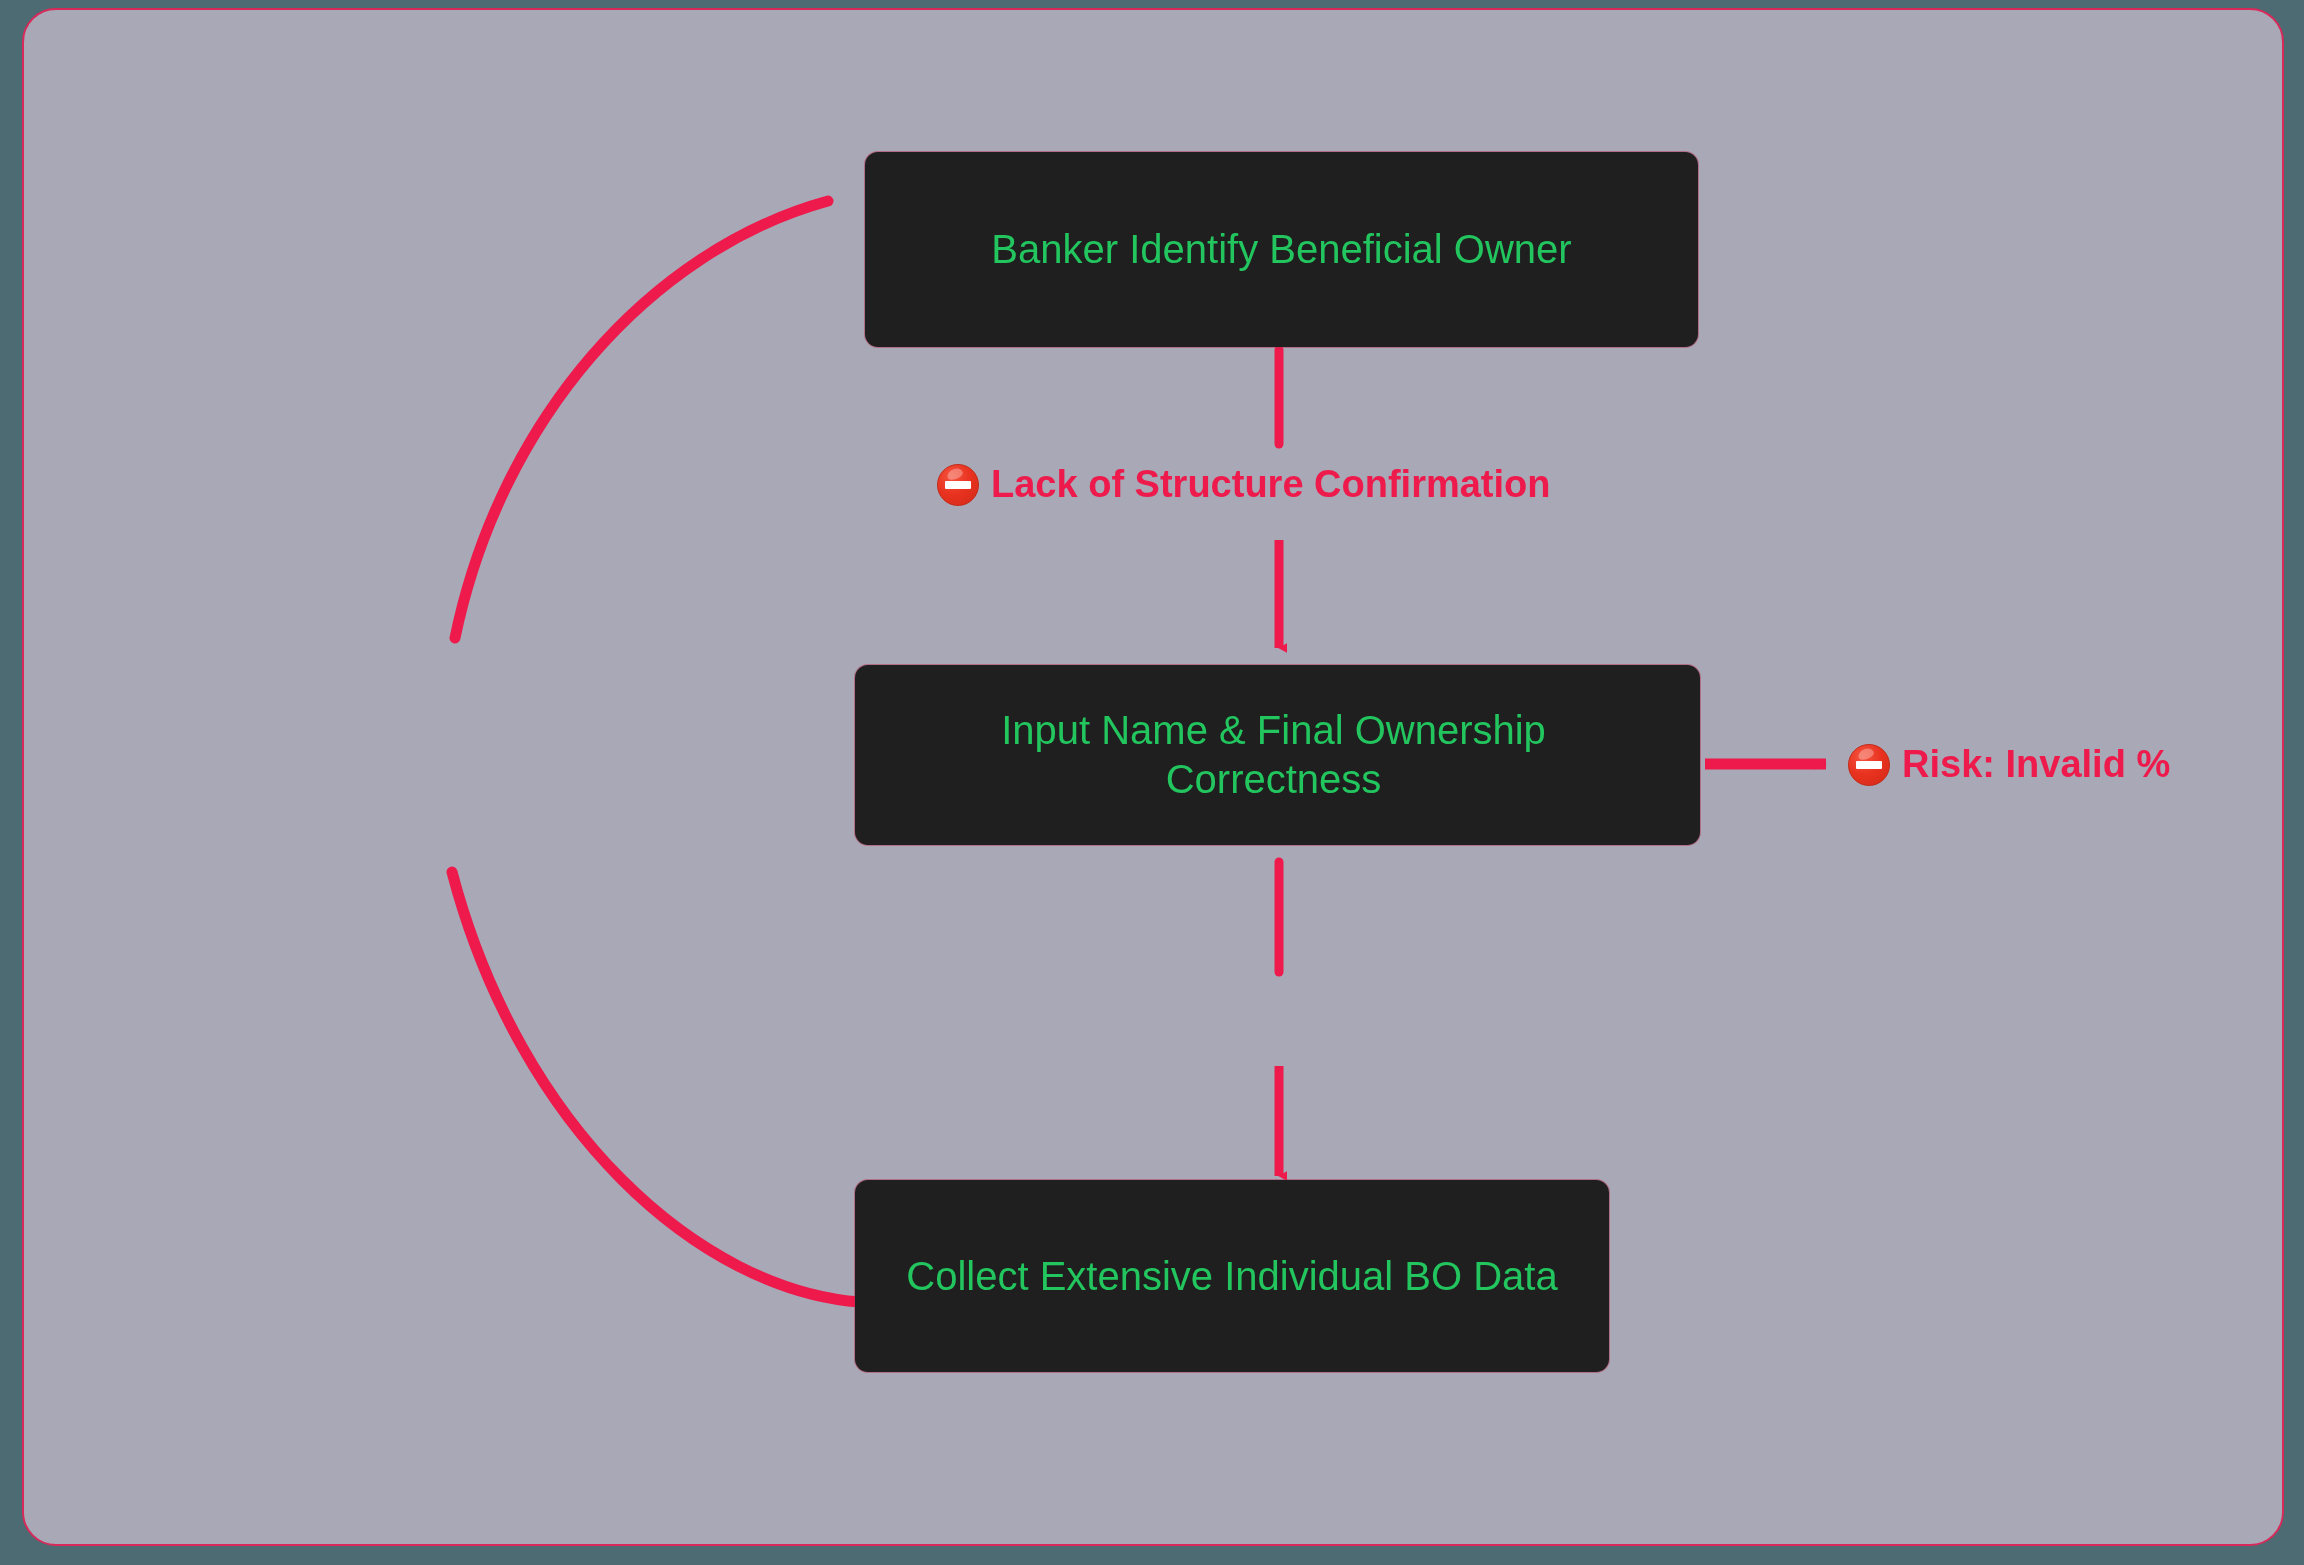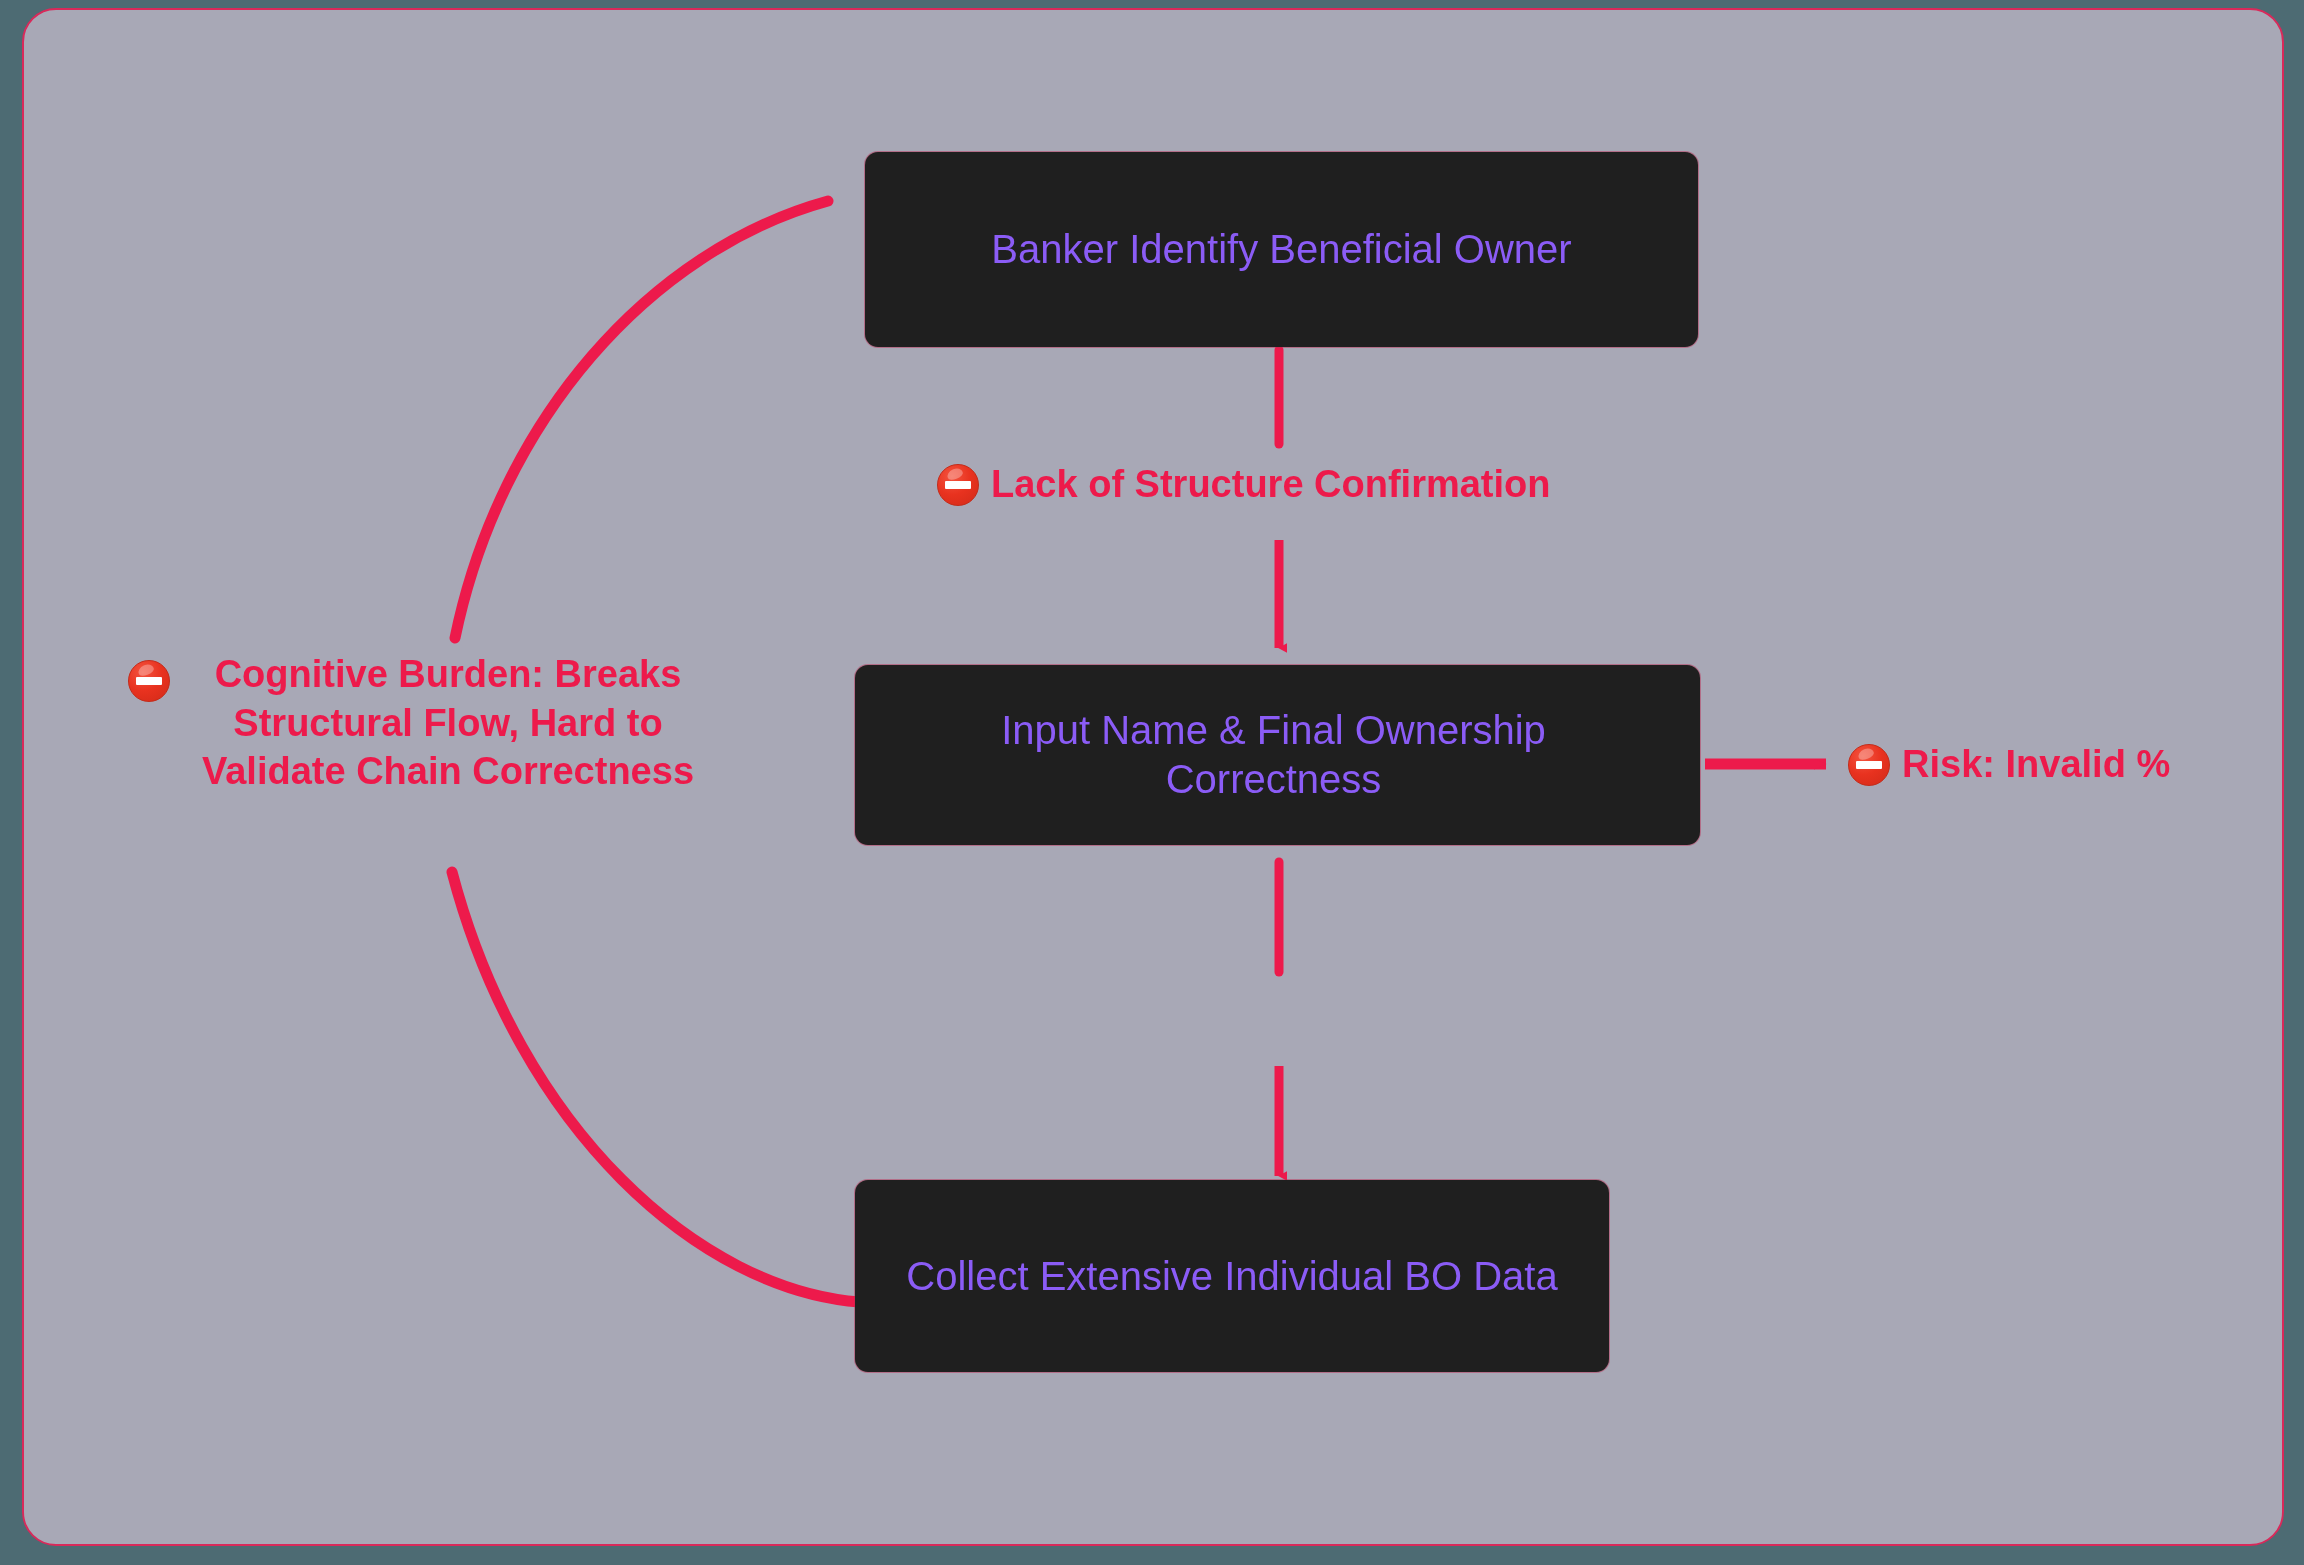--- a/index.html
+++ b/index.html
@@ -36,21 +36,21 @@
   }
   .node {
     position: absolute;
     background: #1f1f1f;
     border-radius: 13px;
     box-sizing: border-box;
     display: flex;
     align-items: center;
     justify-content: center;
     text-align: center;
-    color: #8b5cf6;
+    color: #22c55e;
     font-size: 40px;
     line-height: 1.22;
     padding: 0 28px;
     box-shadow: 0 0 0 1px rgba(190,40,80,0.45);
   }
   #node-1 { left: 865px; top: 152px;  width: 833px; height: 195px; }
   #node-2 { left: 855px; top: 665px;  width: 845px; height: 180px; padding-left: 20px; }
   #node-3 { left: 855px; top: 1180px; width: 754px; height: 192px; text-align: right; }
 
   .node-text { display: block; }
@@ -166,22 +166,14 @@
     <span class="noentry"></span>
     <span class="txt">Lack of Structure Confirmation</span>
   </div>
 
 
   <div class="risk-label" id="label-e3">
     <span class="noentry"></span>
     <span class="txt">Risk: Invalid %</span>
   </div>
 
-  <div class="risk-label multiline" id="label-e4">
-    <span class="noentry"></span>
-    <span class="txt">
-      <span class="ln">Cognitive Burden: Breaks</span>
-      <span class="ln">Structural Flow, Hard to</span>
-      <span class="ln">Validate Chain Correctness</span>
-    </span>
-  </div>
 
 </div>
 
 </body></html>

